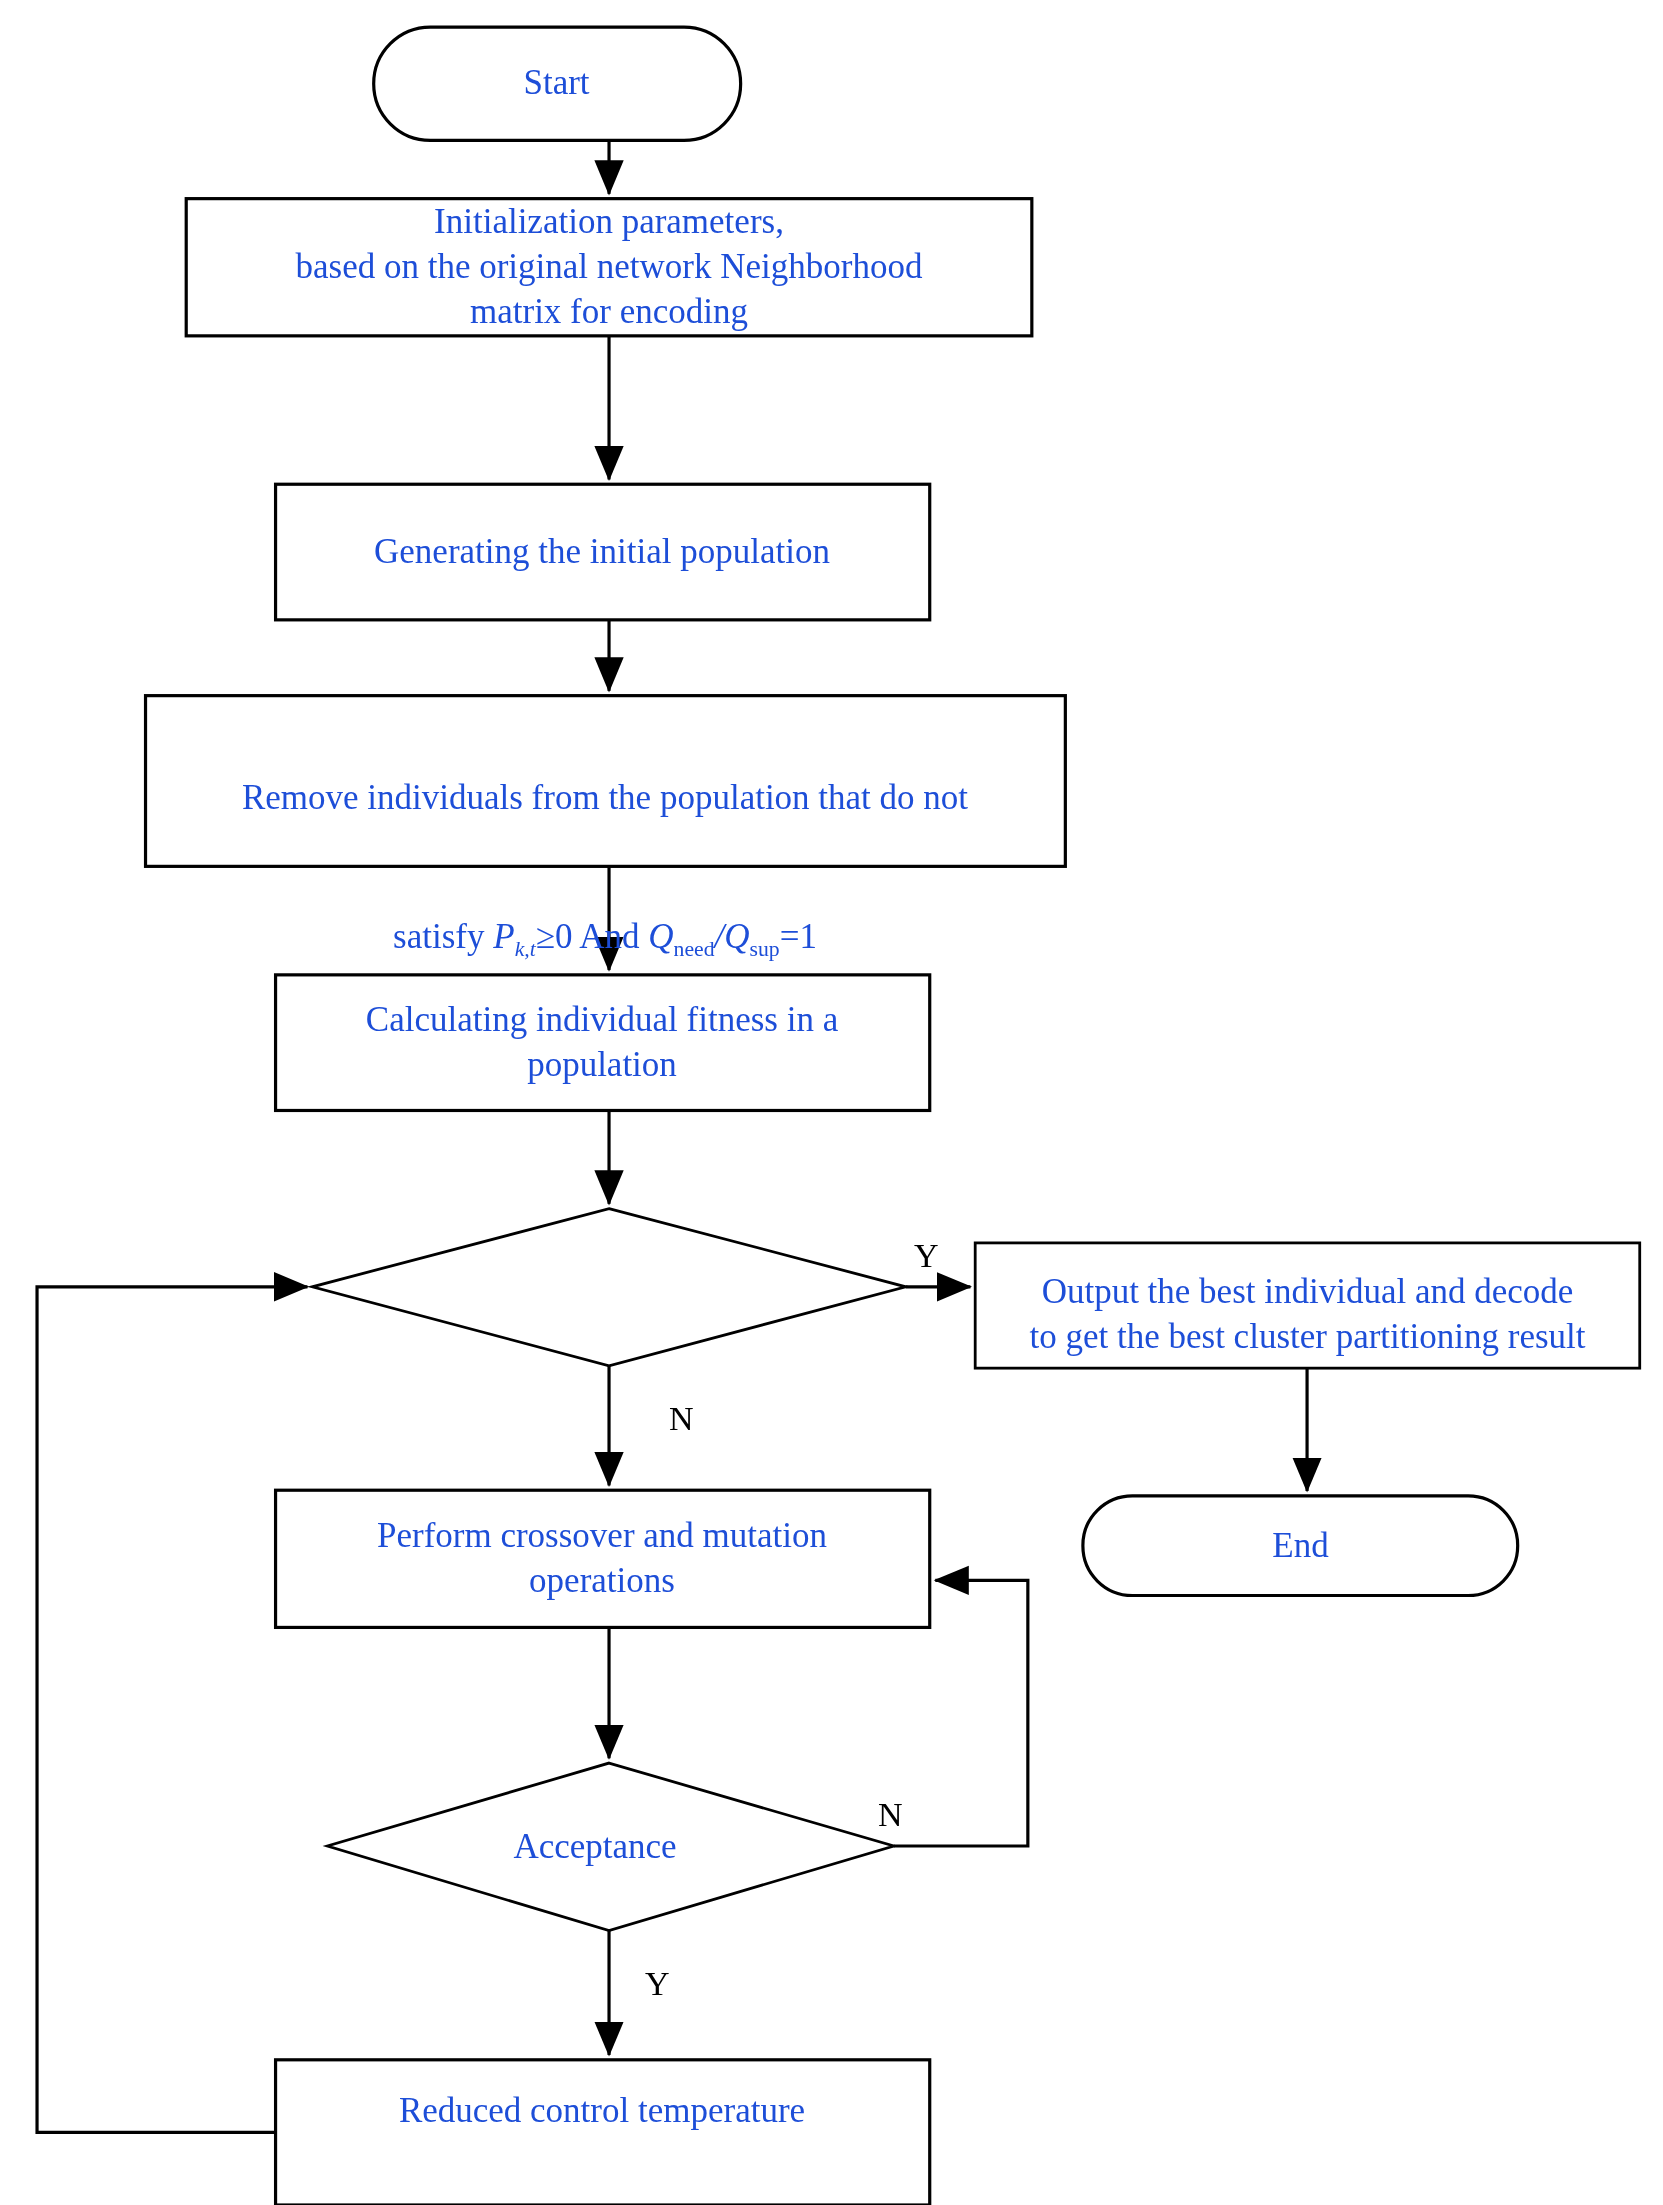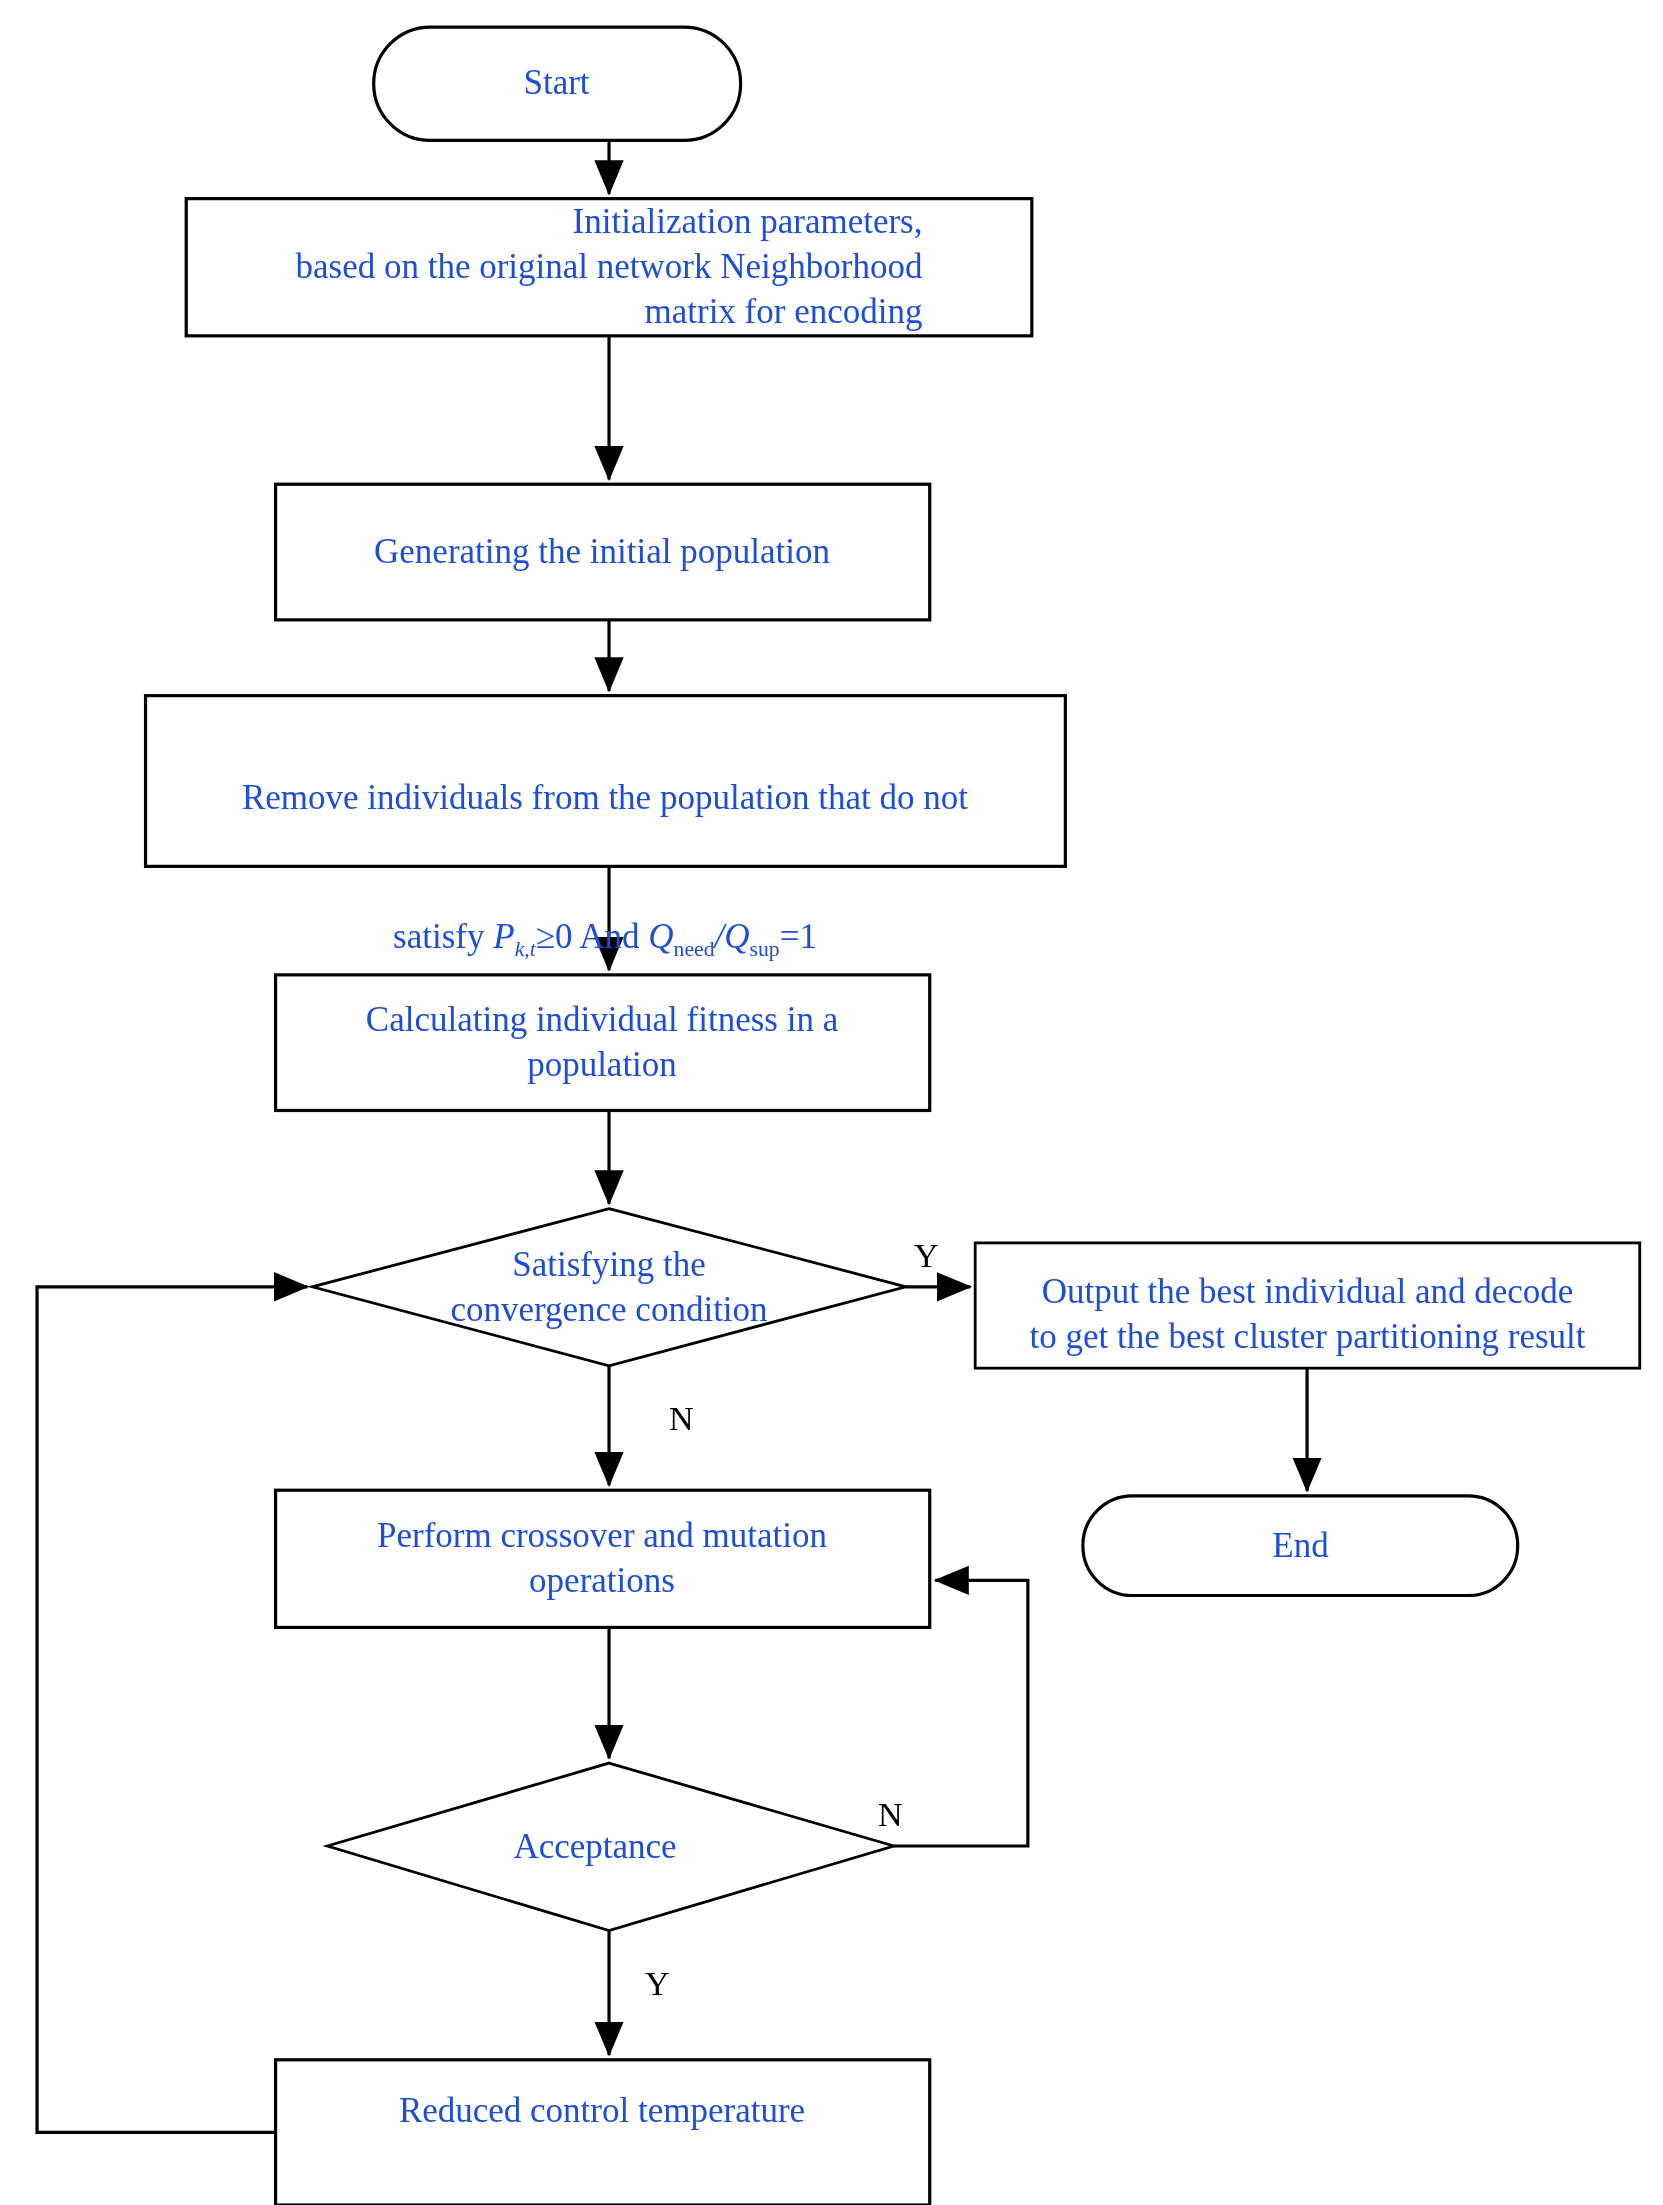--- a/index.html
+++ b/index.html
@@ -128,38 +128,36 @@
 
     <path class="conn" d="M1120,2314 L1288,2314 L1288,1981 L1172,1981" marker-end="url(#arrow)"></path>
 
     <path class="conn" d="M763,2420 L763,2576" marker-end="url(#arrow)"></path>
 
     <path class="conn" d="M345,2673 L46,2673 L46,1613 L385,1613" marker-end="url(#arrow)"></path>
   </svg>
 
   <div class="node-text" style="left:373px; top:27px; width:367px; height:113px;">Start</div>
 
-  <div class="node-text" style="left:186px; top:199px; width:846px; height:137px;text-align:right;">Initialization parameters,
+  <div class="node-text" style="left:186px; top:199px; width:846px; height:137px;">Initialization parameters,
 based on the original network Neighborhood
 matrix for encoding</div>
 
   <div class="node-text" style="left:275px; top:484px; width:654px; height:136px;">Generating the initial population</div>
 
   <div class="node-text" style="left:145px; top:696px; width:920px; height:171px; display:block; padding-top:35px; box-sizing:border-box;">
     <div>Remove individuals from the population that do not</div>
     <div style="margin-top:4.8px;">
       <span>satisfy </span><span class="mathvar">P</span><span class="sub-it">k,t</span><span>≥0 And </span><span class="mathvar">Q</span><span class="sub">need</span><span class="mathvar">/</span><span class="mathvar">Q</span><span class="sub">sup</span><span>=1</span>
     </div>
   </div>
 
   <div class="node-text" style="left:275px; top:975px; width:654px; height:136px;">Calculating individual fitness in a
 population</div>
 
-  <div class="node-text" style="left:312px; top:1209px; width:594px; height:157px;">Satisfying the
-convergence condition</div>
 
   <div class="node-text" style="left:975px; top:1243px; width:665px; height:143px;">Output the best individual and decode
 to get the best cluster partitioning result</div>
 
   <div class="node-text" style="left:1083px; top:1496px; width:435px; height:100px;">End</div>
 
   <div class="node-text" style="left:275px; top:1490px; width:654px; height:137px;">Perform crossover and mutation
 operations</div>
 
   <div class="node-text" style="left:312px; top:1763px; width:566px; height:168px;">Acceptance</div>

